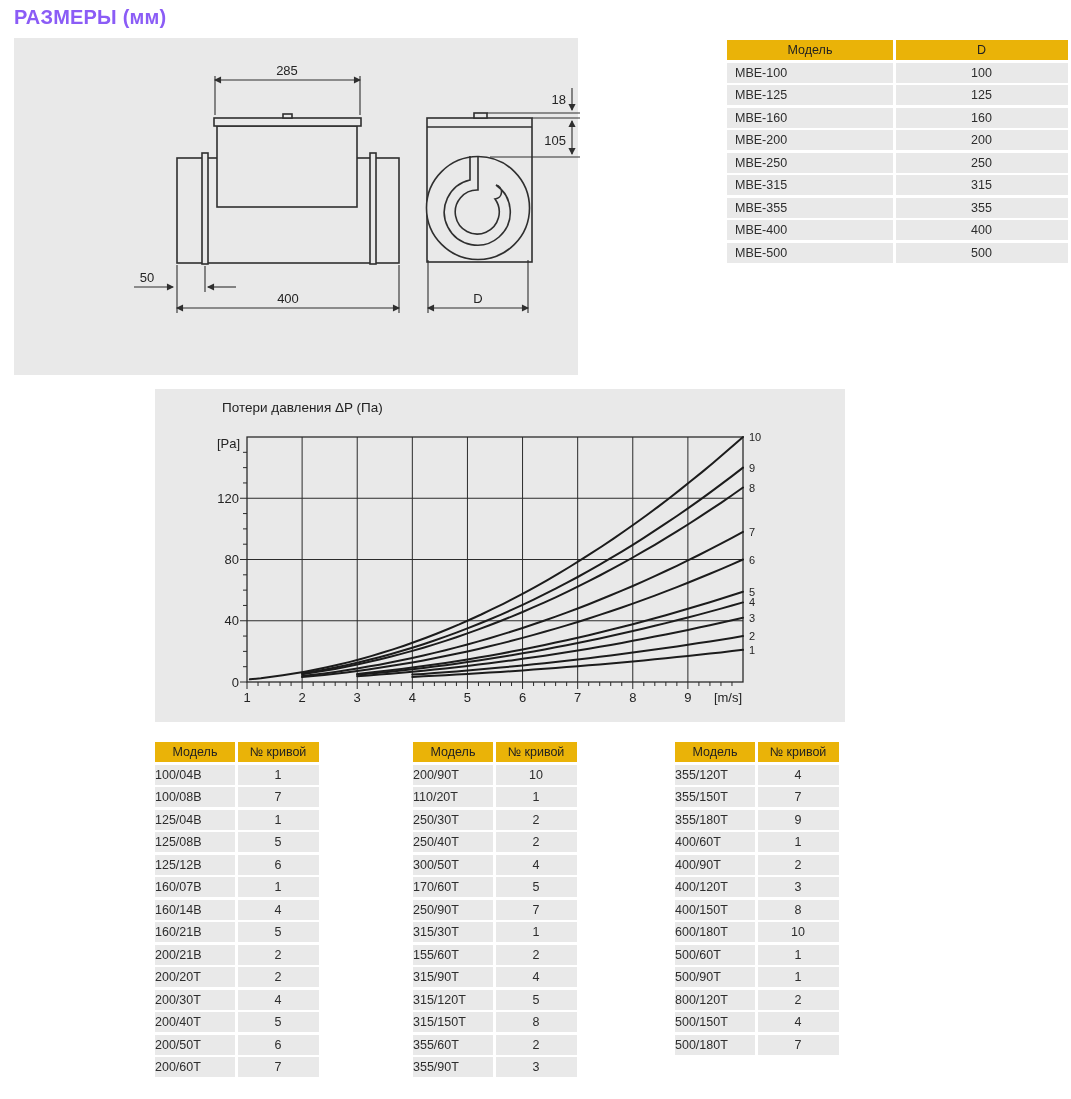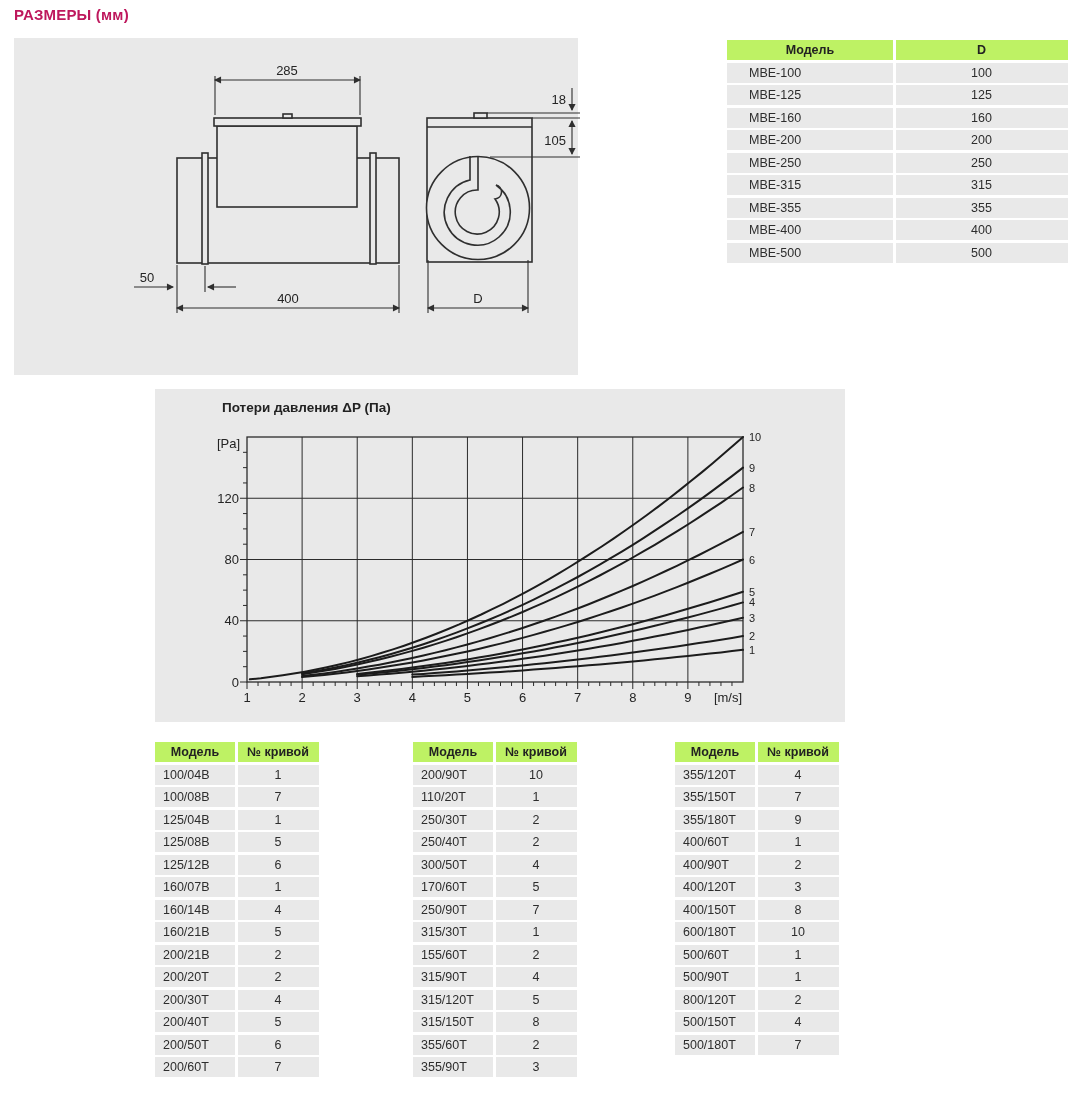--- a/index.html
+++ b/index.html
@@ -1,42 +1,42 @@
 <!DOCTYPE html>
 <html><head>
 <meta charset="utf-8">
 <style>
   html,body{margin:0;padding:0;}
   body{
     width:1071px;height:1099px;position:relative;background:#ffffff;
     font-family:"Liberation Sans",sans-serif;color:#2d2d2d;overflow:hidden;
   }
   .heading{
-    position:absolute;left:14px;top:6px;font-size:15px;font-weight:bold;
-    color:#be185d;letter-spacing:.2px;
+    position:absolute;left:14px;top:6px;font-size:20px;font-weight:bold;
+    color:#8b5cf6;letter-spacing:.2px;
   }
   .panel{position:absolute;background:#e9e9e9;}
   #drawing-panel{left:14px;top:38px;width:564px;height:337px;}
   #chart-panel{left:155px;top:389px;width:690px;height:333px;}
   #chart-title{
-    position:absolute;left:67px;top:11px;font-size:13.5px;font-weight:bold;color:#222;
+    position:absolute;left:67px;top:11px;font-size:13.5px;font-weight:normal;color:#222;
   }
   .data-table{position:absolute;display:grid;gap:2.5px;}
   #size-table{left:727px;top:40px;width:340px;grid-template-columns:166px 172px;}
   .curve-table{width:163px;grid-template-columns:80px 81px;top:742px;}
   #curve-table-1{left:155px;}
   #curve-table-2{left:413px;}
   #curve-table-3{left:675px;}
   .cell{
     background:#e9e9e9;height:20px;display:flex;align-items:center;justify-content:center;
     font-size:12.5px;color:#2d2d2d;box-sizing:border-box;
   }
-  .cell.head{background:#bef264;font-weight:bold;color:#222;}
-  #size-table .cell.model{justify-content:flex-start;padding-left:22px;}
-  .curve-table .cell.model{justify-content:flex-start;padding-left:8px;}
+  .cell.head{background:#eab308;font-weight:normal;color:#222;}
+  #size-table .cell.model{justify-content:flex-start;padding-left:8px;}
+  .curve-table .cell.model{justify-content:flex-start;padding-left:0;}
   svg text{font-family:"Liberation Sans",sans-serif;}
 </style>
 </head>
 <body>
 
 <div class="heading">РАЗМЕРЫ (мм)</div>
 
 <div class="panel" id="drawing-panel">
   <svg width="690" height="337" viewBox="0 0 690 337">
     <defs>

